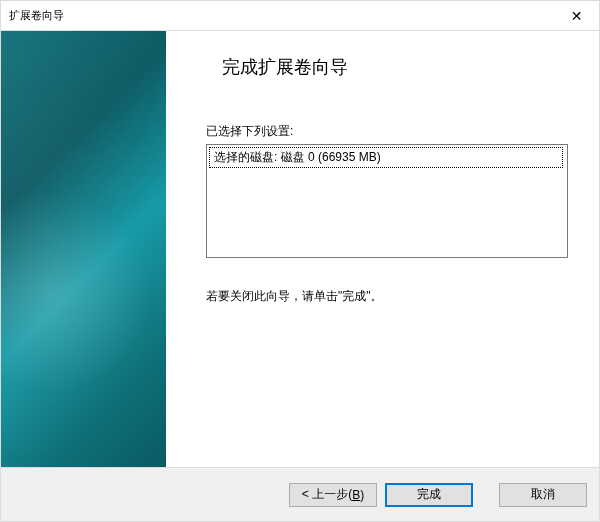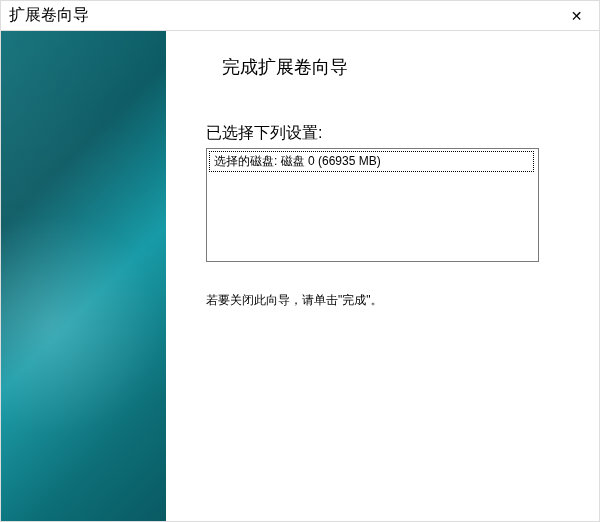--- a/index.html
+++ b/index.html
@@ -23,21 +23,21 @@
   .titlebar {
     height: 30px;
     display: flex;
     align-items: center;
     justify-content: space-between;
     padding: 0 0 0 8px;
     border-bottom: 1px solid #dcdcdc;
     background: #fff;
   }
   .titlebar .title {
-    font-size: 16px;
+    font-size: 11px;
     color: #000;
   }
   .titlebar .close {
     width: 45px;
     height: 29px;
     display: flex;
     align-items: center;
     justify-content: center;
     font-size: 14px;
     font-family: Arial, sans-serif;
@@ -72,26 +72,26 @@
     padding: 24px 28px 0 40px;
     position: relative;
   }
   .content .heading {
     font-size: 18px;
     font-weight: 400;
     color: #000;
     margin: 0 0 44px 16px;
   }
   .content .label {
-    font-size: 16px;
+    font-size: 12px;
     margin-bottom: 4px;
     margin-top: 12px;
   }
   .listbox {
-    width: 333px;
+    width: 362px;
     height: 114px;
     border: 1px solid #7a7a7a;
     background: #fff;
     padding: 2px;
     overflow: auto;
   }
   .listbox .item {
     padding: 1px 4px;
     border: 1px dotted #000;
     display: inline-block;
@@ -150,14 +150,24 @@
       <div class="label">已选择下列设置:</div>
 
       <div class="listbox">
         <div class="item">选择的磁盘: 磁盘 0 (66935 MB)</div>
       </div>
 
       <div class="instruction">若要关闭此向导，请单击"完成"。</div>
     </div>
   </div>
 
+  <div class="footer">
+    <button class="btn">
+      <span>&lt; 上一步(</span>
+        <span class="ak">B</span>
+        <span>)</span>
+    </button>
+    <button class="btn primary">完成</button>
+    <span class="btn-gap"></span>
+    <button class="btn">取消</button>
+  </div>
 
 </div>
 
 </body></html>

